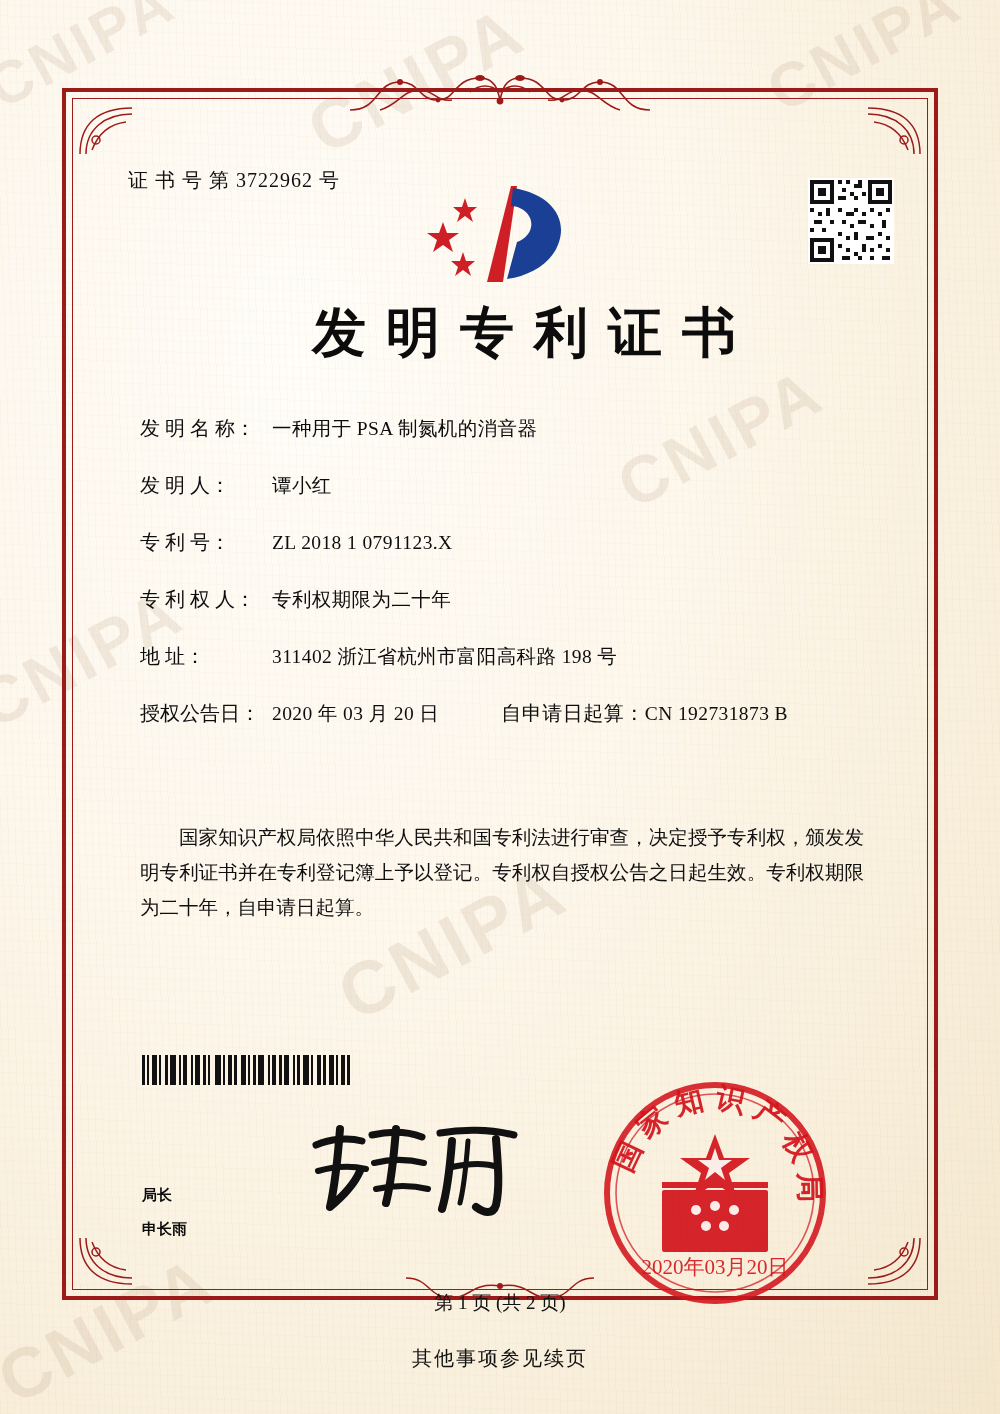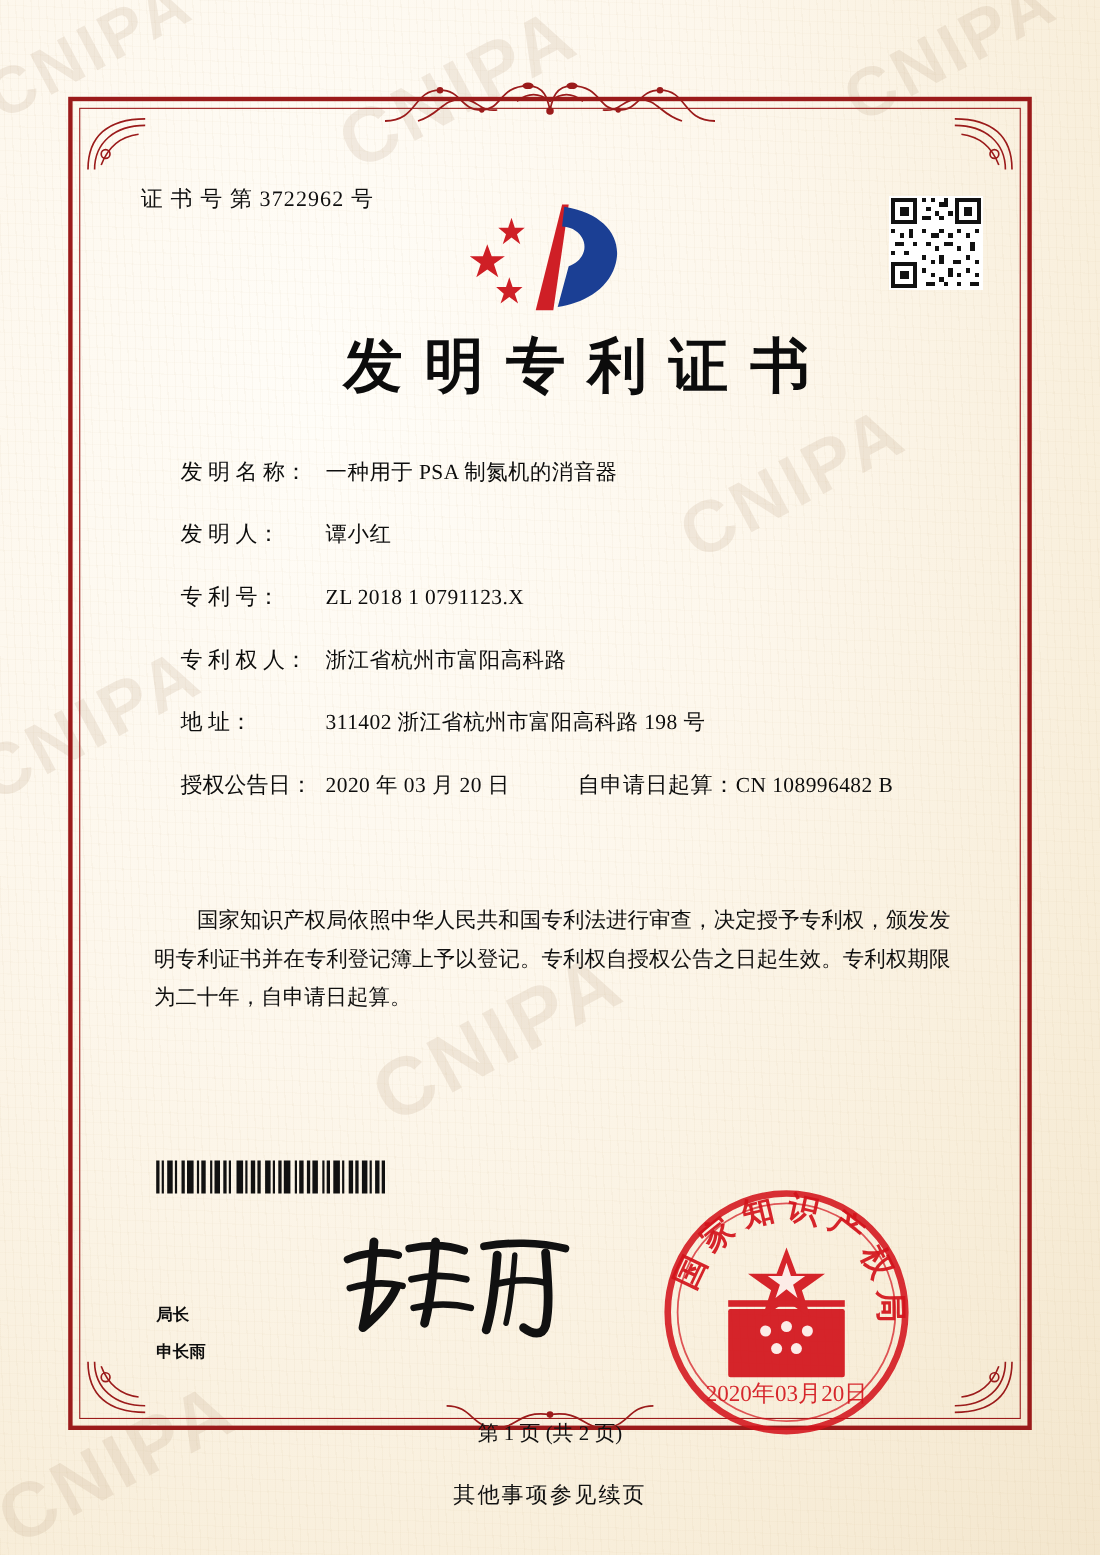--- a/index.html
+++ b/index.html
@@ -112,21 +112,20 @@
     color: #0c0c0c;
     font-family: "Liberation Serif", serif;
     padding-left: 24px;
   }
 
   
   .fields {
     position: absolute;
     left: 140px; top: 415px;
     width: 720px;
-    margin-left: 24px;
   }
   .frow {
     display: flex;
     align-items: baseline;
     height: 57px;
     font-size: 20px;
     color: #0d0d0d;
   }
   .flabel {
     width: 132px;
@@ -387,31 +386,31 @@
     <div class="frow">
       <span class="flabel nospread">发 明 人：</span>
       <span class="fvalue">谭小红</span>
     </div>
     <div class="frow">
       <span class="flabel nospread">专 利 号：</span>
       <span class="fvalue">ZL 2018 1 0791123.X</span>
     </div>
     <div class="frow">
       <span class="flabel nospread">专 利 权 人：</span>
-      <span class="fvalue">浙江省杭州市富阳高科路</span>
+      <span class="fvalue">专利权期限为二十年</span>
     </div>
     <div class="frow">
       <span class="flabel nospread">地 址：</span>
       <span class="fvalue">311402 浙江省杭州市富阳高科路 198 号</span>
     </div>
     <div class="frow dual">
       <span class="flabel nospread">授权公告日：</span>
       <span class="fvalue">2020 年 03 月 20 日</span>
       <span class="fvalue2label">自申请日起算：</span>
-      <span class="fvalue">CN 108996482 B</span>
+      <span class="fvalue">CN 192731873 B</span>
     </div>
   </div>
 
   <div class="paras">
     <p class="para">国家知识产权局依照中华人民共和国专利法进行审查，决定授予专利权，颁发发明专利证书并在专利登记簿上予以登记。专利权自授权公告之日起生效。专利权期限为二十年，自申请日起算。</p>
   </div>
 
   <div class="barcode">
     <i style="width:3px"></i>
       <i style="width:2px;background:transparent"></i>

